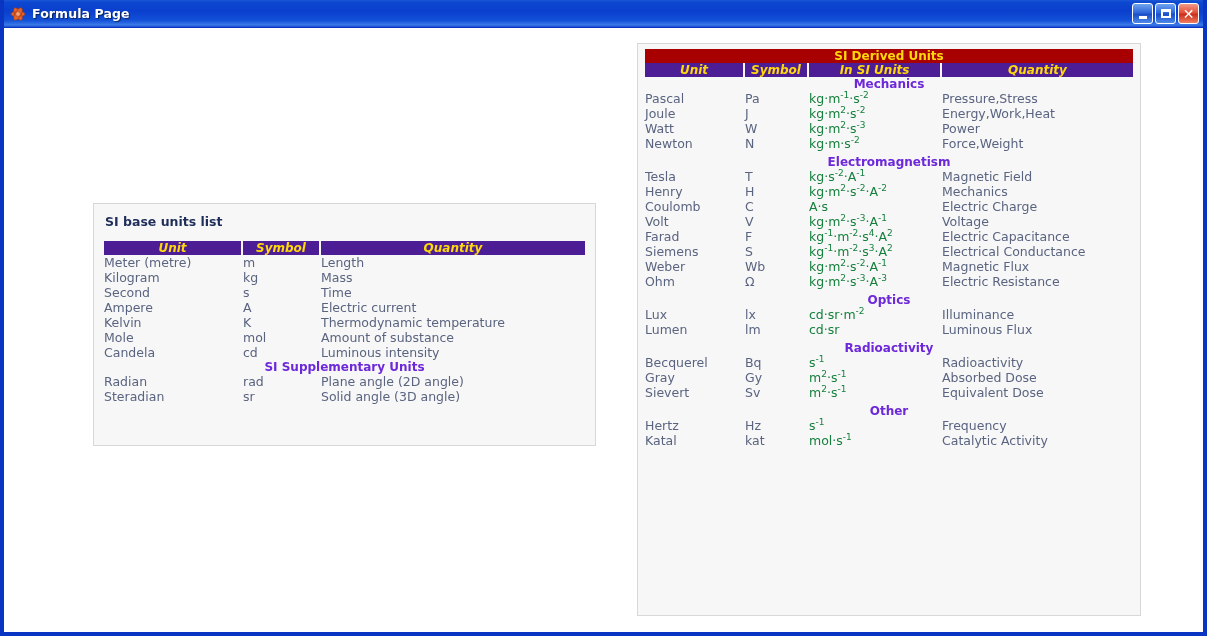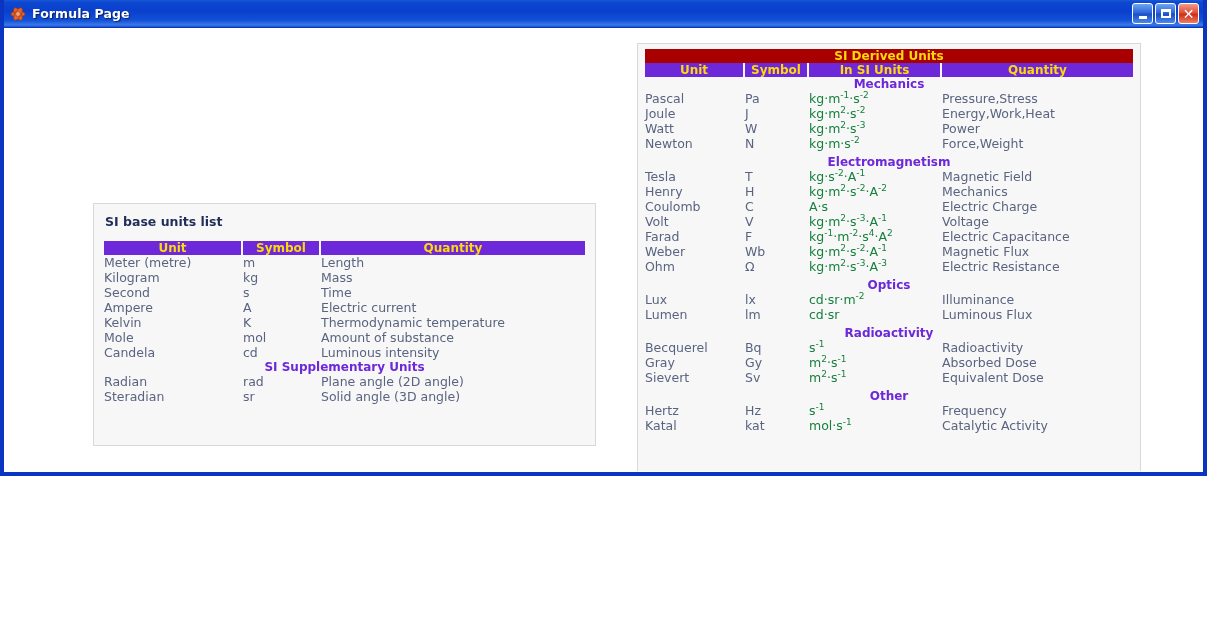--- a/index.html
+++ b/index.html
@@ -12,21 +12,21 @@
     height: 636px;
     overflow: hidden;
     font-family: "DejaVu Sans", "Liberation Sans", sans-serif;
   }
 
   
   .window {
     position: absolute;
     left: 0; top: 0;
     width: 1207px;
-    height: 476px;
+    height: 636px;
     box-sizing: border-box;
     border: 4px solid #0a35c2;
     border-top: none;
     background: #ffffff;
   }
   .titlebar {
     position: relative;
     height: 28px;
     background: linear-gradient(to bottom,
         #1b58d6 0%, #0d48d0 8%, #0a3fcd 40%, #1250d8 75%, #3a79e6 92%, #1b4fd2 100%);
@@ -135,26 +135,27 @@
     border-collapse: separate;
     border-spacing: 2px 0;
     width: 100%;
     table-layout: fixed;
   }
   table.units td, table.units th {
     padding: 0;
     vertical-align: top;
   }
   .th-cell {
-    background: #6d28d9;
+    background: #4c1d95;
     color: #ffd90a;
     font-size: 12px;
     font-weight: bold;
     text-align: center;
     padding: 3px 0 4px 0;
+    font-style: italic;
   }
   .title-cell {
     background: #a80000;
     color: #ffd90a;
     font-size: 12px;
     font-weight: bold;
     text-align: center;
     padding: 3px 0 4px 0;
   }
   .section-cell {
@@ -372,20 +373,26 @@
               <td class="si-cell">kg·m<sup>2</sup>·s<sup>-3</sup>·A<sup>-1</sup></td>
               <td class="data-cell">Voltage</td>
             </tr>
             <tr>
               <td class="data-cell">Farad</td>
               <td class="data-cell">F</td>
               <td class="si-cell">kg<sup>-1</sup>·m<sup>-2</sup>·s<sup>4</sup>·A<sup>2</sup></td>
               <td class="data-cell">Electric Capacitance</td>
             </tr>
             <tr>
+              <td class="data-cell">Siemens</td>
+              <td class="data-cell">S</td>
+              <td class="si-cell">kg<sup>-1</sup>·m<sup>-2</sup>·s<sup>3</sup>·A<sup>2</sup></td>
+              <td class="data-cell">Electrical Conductance</td>
+            </tr>
+            <tr>
               <td class="data-cell">Weber</td>
               <td class="data-cell">Wb</td>
               <td class="si-cell">kg·m<sup>2</sup>·s<sup>-2</sup>·A<sup>-1</sup></td>
               <td class="data-cell">Magnetic Flux</td>
             </tr>
             <tr>
               <td class="data-cell">Ohm</td>
               <td class="data-cell">Ω</td>
               <td class="si-cell">kg·m<sup>2</sup>·s<sup>-3</sup>·A<sup>-3</sup></td>
               <td class="data-cell">Electric Resistance</td>

